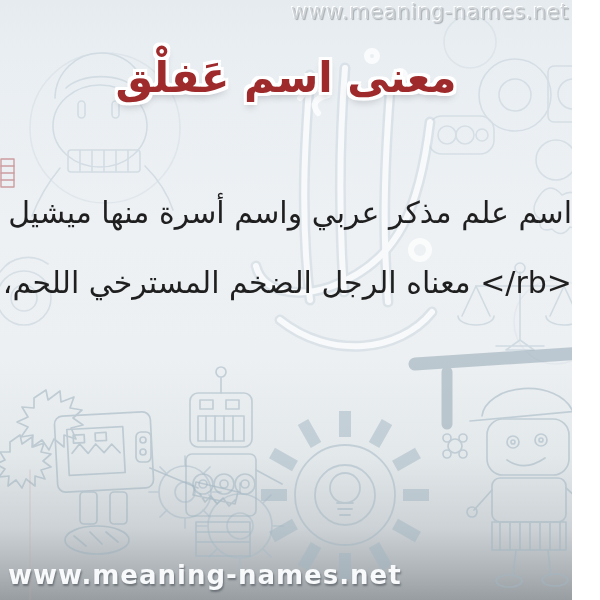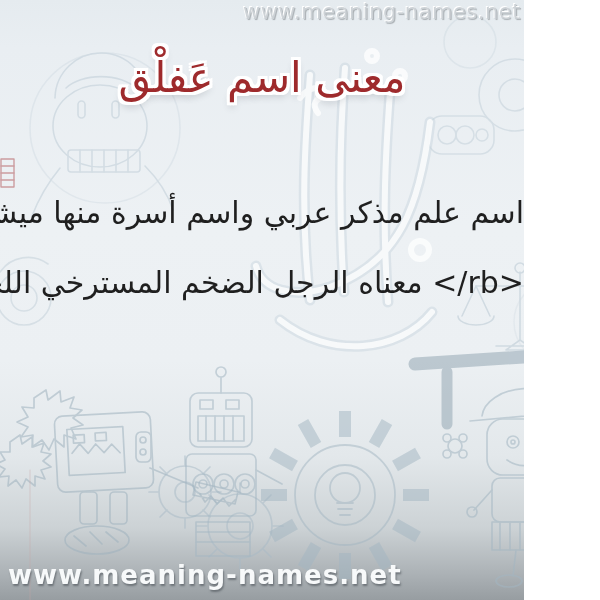--- a/index.html
+++ b/index.html
@@ -1,21 +1,21 @@
 <!DOCTYPE html>
 <html lang="ar"><head>
 <meta charset="utf-8">
 <style>
   html,body{margin:0;padding:0;}
   body{width:600px;height:600px;overflow:hidden;font-family:"DejaVu Sans",sans-serif;}
-  .screen{position:relative;width:524px;height:600px;overflow:hidden;
+  .screen{position:relative;width:572px;height:600px;overflow:hidden;
     background:linear-gradient(180deg,#e5ebef 0%,#e9eef2 8%,#edf1f4 38%,#ecf0f3 60%,#e3e8eb 76%,#ccd2d5 88%,#aab0b4 96%,#979da1 100%);}
   .sketch{position:absolute;inset:0;width:600px;height:600px;}
   .title{position:absolute;top:2px;left:0;width:100%;height:62px;line-height:62px;
-    text-align:center;direction:rtl;font-size:42px;font-weight:normal;color:#9e2a2c;
+    text-align:center;direction:rtl;font-size:42px;font-weight:bold;color:#9e2a2c;
     text-shadow:-3px -3px 0 #fff,3px -3px 0 #fff,-3px 3px 0 #fff,3px 3px 0 #fff,
       -3px 0 0 #fff,3px 0 0 #fff,0 -3px 0 #fff,0 3px 0 #fff,0 5px 7px rgba(70,75,85,.28);margin-top:45px;}
   .wm-top{position:absolute;top:0px;right:3px;font-size:21px;letter-spacing:.5px;
     color:rgba(203,209,213,.95);text-shadow:-1px -1px 0 #ffffff,1px 1px 1px #a8aeb2;}
   .content{position:absolute;top:178px;left:0;width:100%;direction:rtl;}
   .line{height:70px;line-height:70px;padding-left:26px;text-align:left;
     font-size:30px;color:#1f1f1f;white-space:nowrap;}
   .tag{direction:ltr;unicode-bidi:isolate;text-align:center;}
   .wm-bottom{position:absolute;left:8px;bottom:10px;font-size:26px;font-weight:bold;
     letter-spacing:1px;color:#f7f9fa;text-shadow:1px 2px 2px rgba(80,86,92,.65);}

